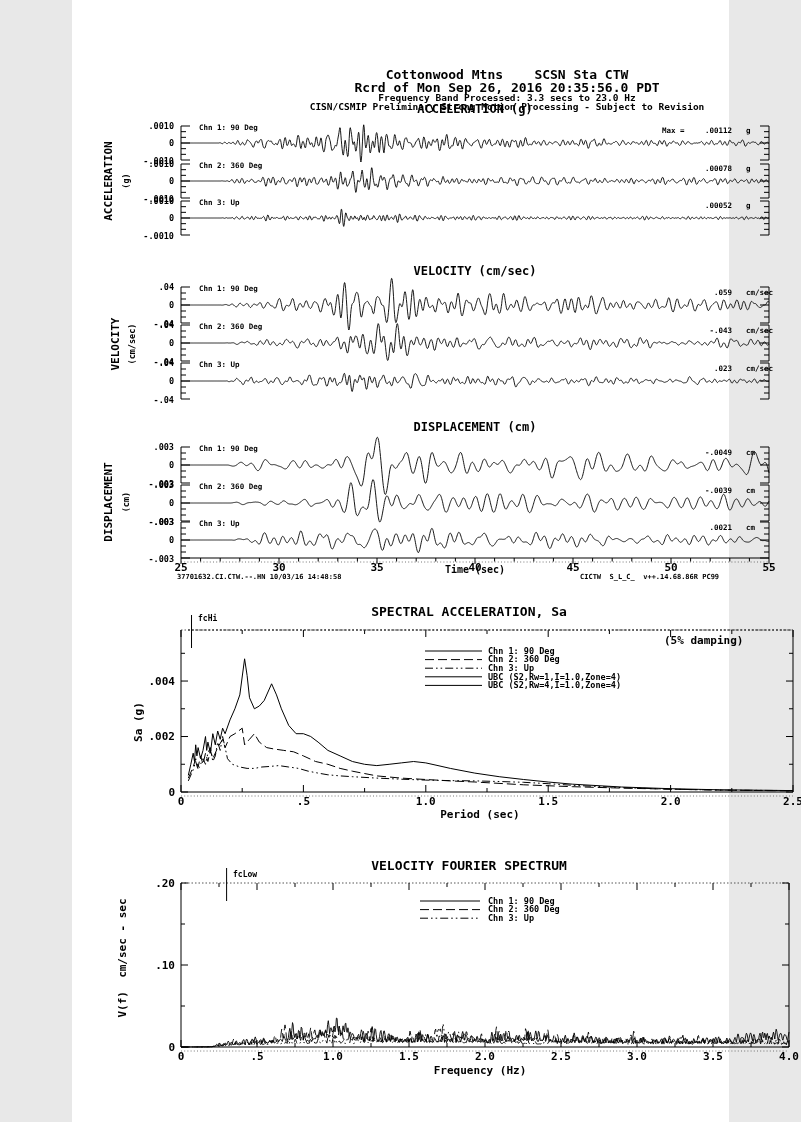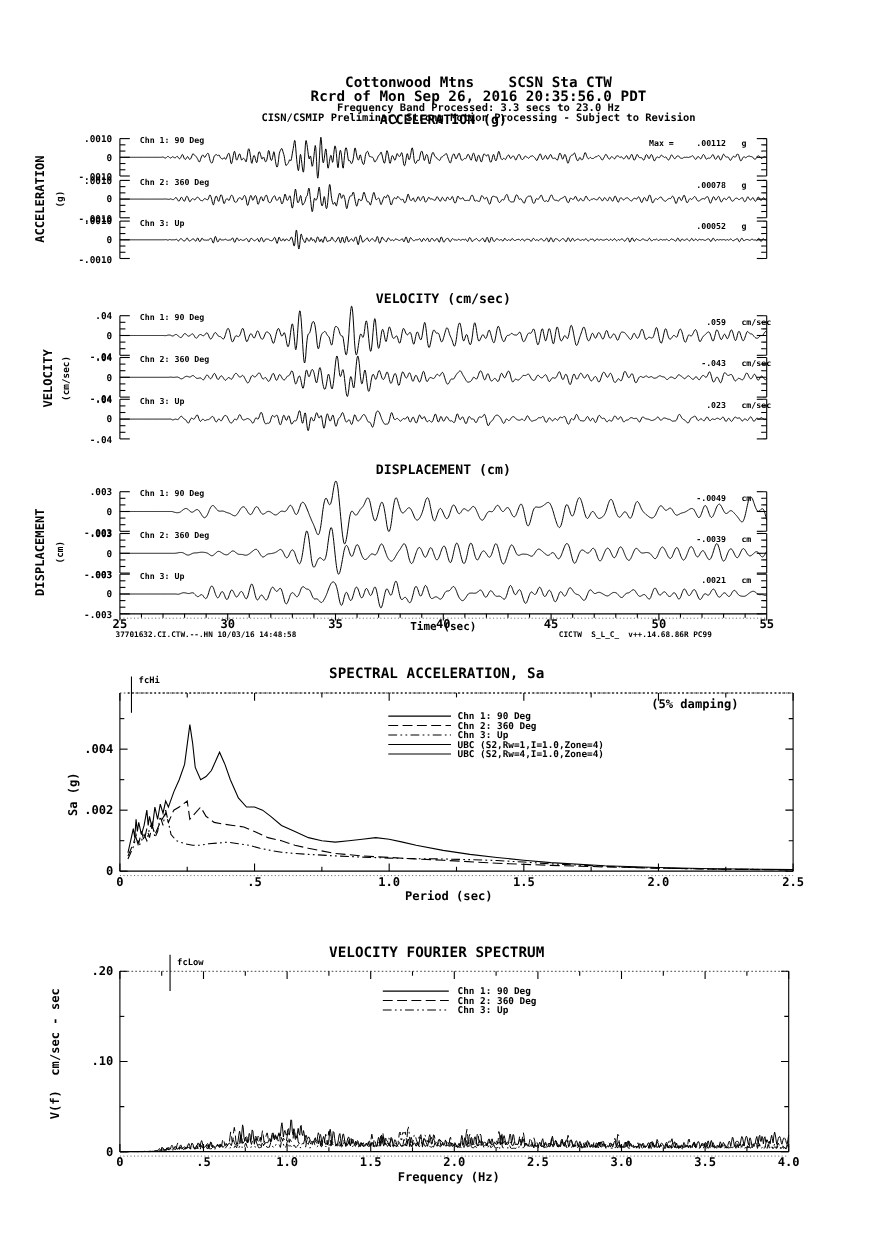--- a/index.html
+++ b/index.html
@@ -1,16 +1,16 @@
 <!DOCTYPE html>
 <html><head>
 <meta charset="utf-8">
 <style>
   html,body{margin:0;padding:0;background:#e8e8e8;}
-  .page{position:relative;width:801px;height:1122px;background:#ffffff;margin:0 auto;
+  .page{position:relative;width:657px;height:1122px;background:#ffffff;margin:0 auto;
         font-family:"DejaVu Sans Mono","Liberation Mono",monospace;}
   svg text{fill:#000;font-family:"DejaVu Sans Mono","Liberation Mono",monospace;font-weight:bold;white-space:pre;}
   svg{position:absolute;left:0;top:0;}
 </style>
 </head>
 <body>
 
 <div class="page">
   <svg id="plot-svg" width="801" height="1122" viewBox="0 0 801 1122">
 

